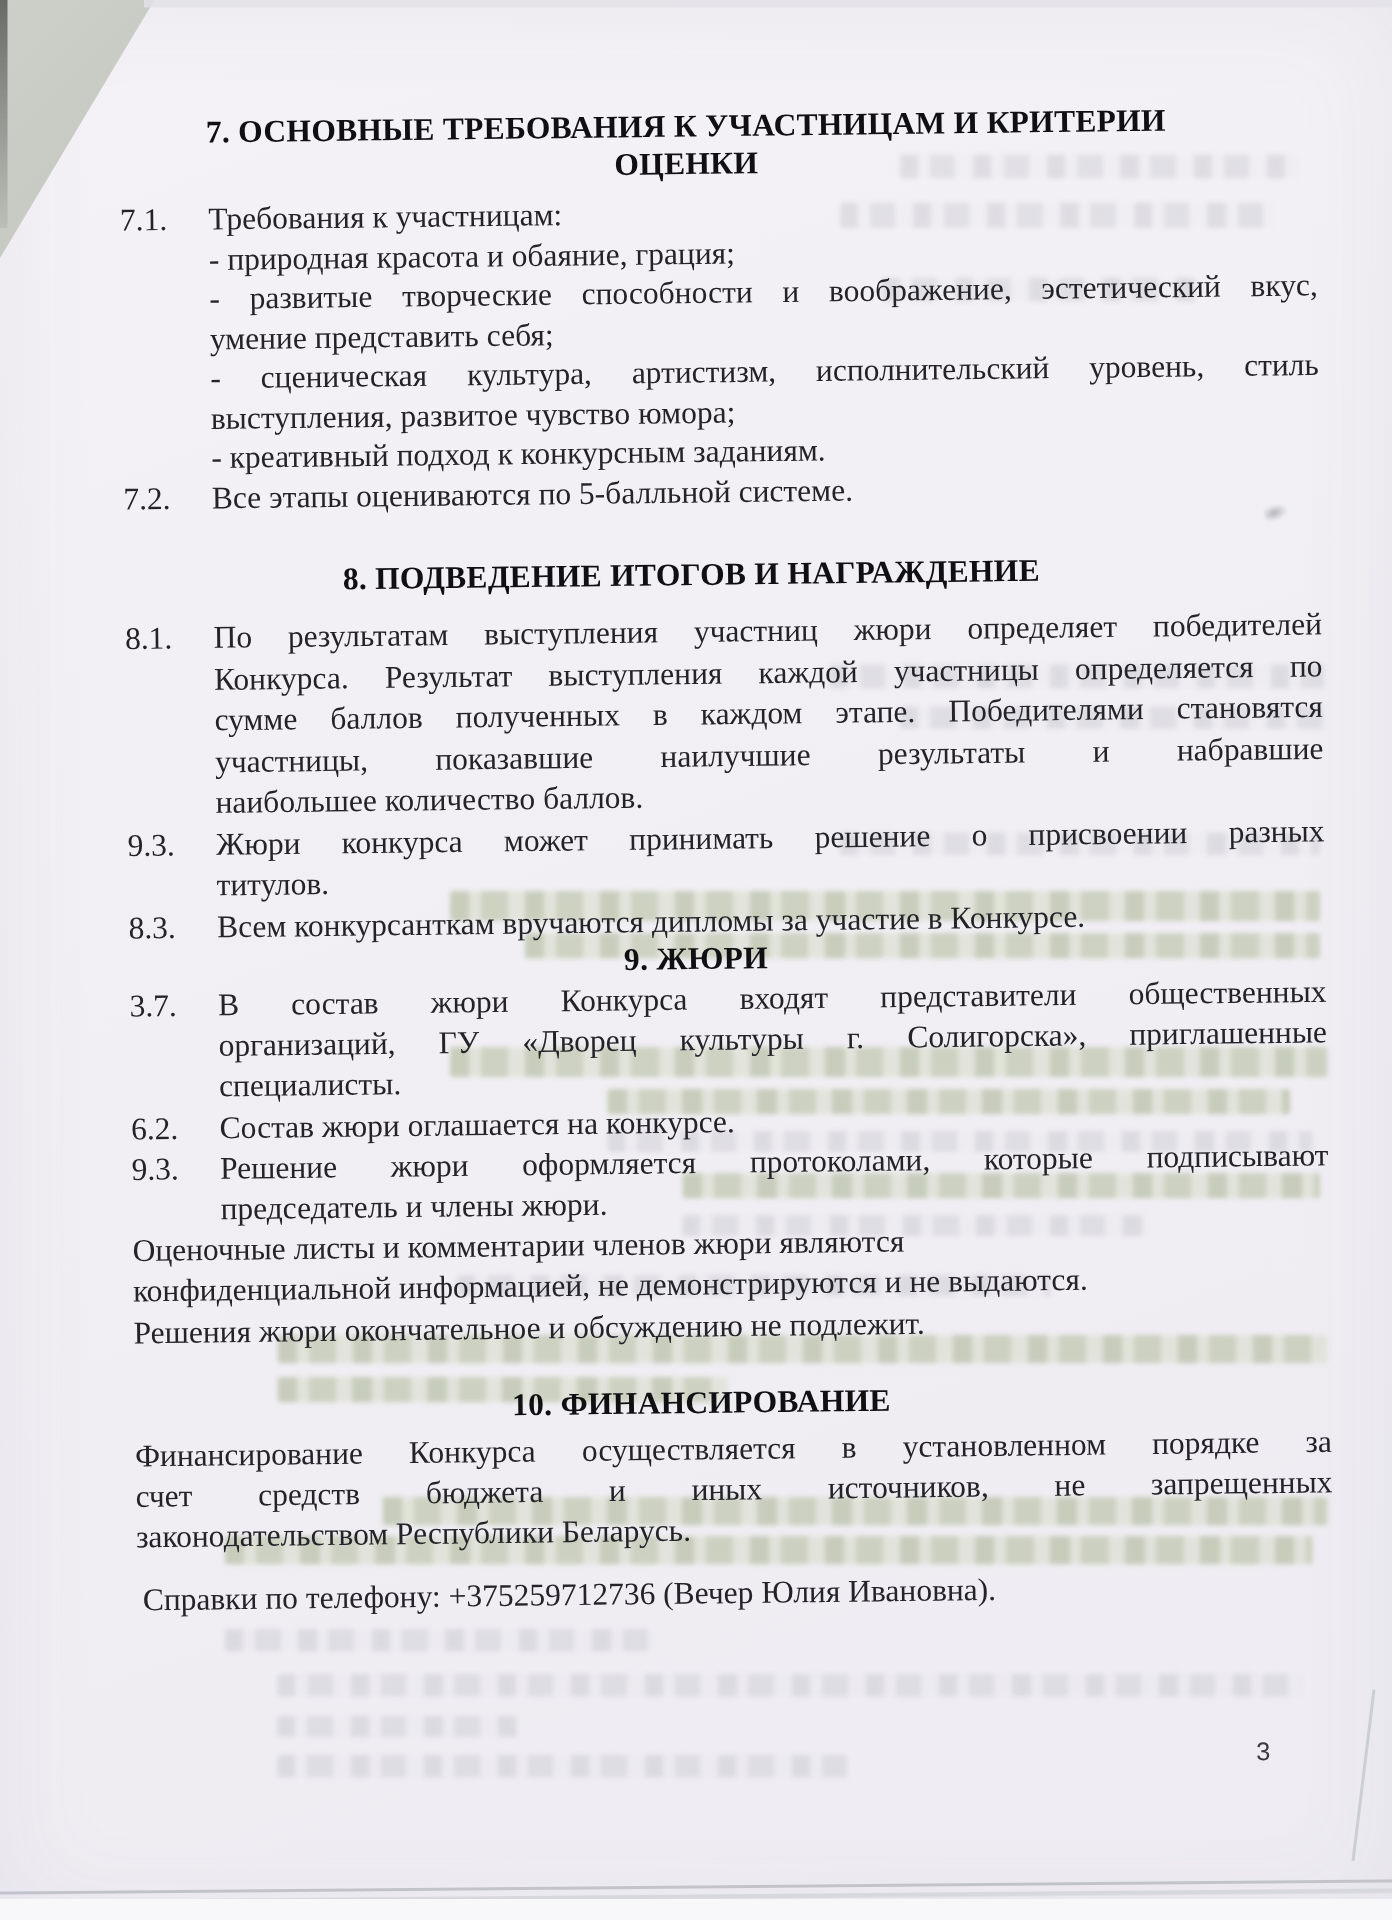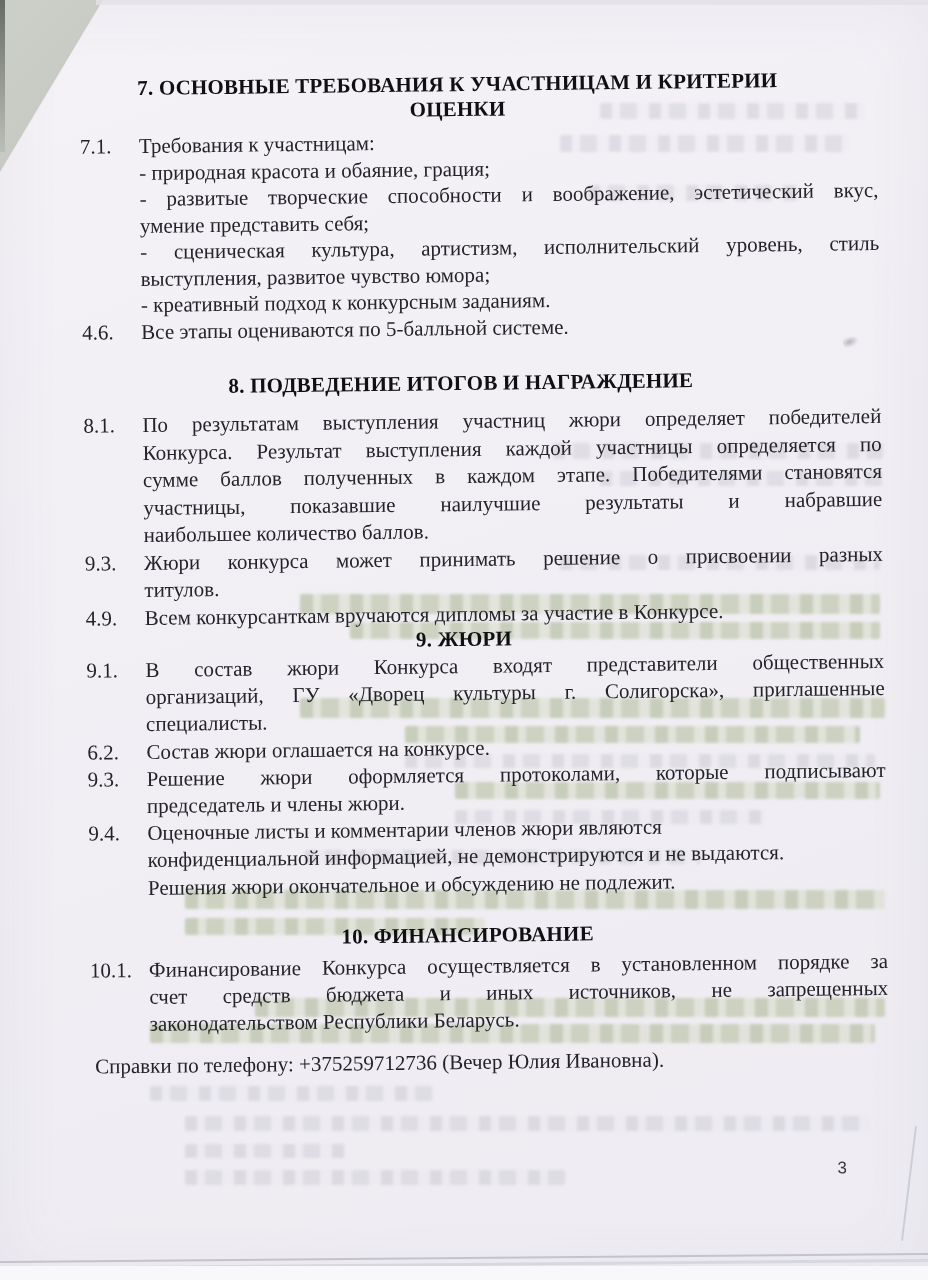--- a/index.html
+++ b/index.html
@@ -128,21 +128,21 @@
         <div class="ln">Требования к участницам:</div>
         <div class="ln">- природная красота и обаяние, грация;</div>
         <div class="ln j">- развитые творческие способности и воображение, эстетический вкус,</div>
         <div class="ln">умение представить себя;</div>
         <div class="ln j">- сценическая культура, артистизм, исполнительский уровень, стиль</div>
         <div class="ln">выступления, развитое чувство юмора;</div>
         <div class="ln">- креативный подход к конкурсным заданиям.</div>
       </div>
     </div>
     <div class="item">
-      <div class="num">4.6.</div>
+      <div class="num">7.2.</div>
       <div class="itxt">
         <div class="ln">Все этапы оцениваются по 5-балльной системе.</div>
       </div>
     </div>
   </div>
 
   <div class="section s8" style="top:370px">
     <div class="heading">
       <div>8.  ПОДВЕДЕНИЕ ИТОГОВ И НАГРАЖДЕНИЕ</div>
     </div>
@@ -157,68 +157,66 @@
       </div>
     </div>
     <div class="item">
       <div class="num">9.3.</div>
       <div class="itxt">
         <div class="ln j">Жюри конкурса может принимать решение о присвоении разных</div>
         <div class="ln">титулов.</div>
       </div>
     </div>
     <div class="item">
-      <div class="num">4.9.</div>
+      <div class="num">8.3.</div>
       <div class="itxt">
         <div class="ln">Всем конкурсанткам вручаются дипломы за участие в Конкурсе.</div>
       </div>
     </div>
   </div>
 
   <div class="section s9" style="top:626px">
     <div class="heading">
       <div>9.  ЖЮРИ</div>
     </div>
     <div class="item item-first">
-      <div class="num">9.1.</div>
+      <div class="num">3.7.</div>
       <div class="itxt">
         <div class="ln j">В состав жюри Конкурса входят представители общественных</div>
         <div class="ln j">организаций, ГУ «Дворец культуры г. Солигорска», приглашенные</div>
         <div class="ln">специалисты.</div>
       </div>
     </div>
     <div class="item">
       <div class="num">6.2.</div>
       <div class="itxt">
         <div class="ln">Состав жюри оглашается на конкурсе.</div>
       </div>
     </div>
     <div class="item">
       <div class="num">9.3.</div>
       <div class="itxt">
         <div class="ln j">Решение жюри оформляется протоколами, которые подписывают</div>
         <div class="ln">председатель и члены жюри.</div>
       </div>
     </div>
     <div class="item">
-      <div class="num">9.4.</div>
       <div class="itxt">
         <div class="ln">Оценочные листы и комментарии членов жюри являются</div>
         <div class="ln">конфиденциальной информацией, не демонстрируются и не выдаются.</div>
         <div class="ln">Решения жюри окончательное и обсуждению не подлежит.</div>
       </div>
     </div>
   </div>
 
   <div class="section s10" style="top:922px">
     <div class="heading">
       <div>10. ФИНАНСИРОВАНИЕ</div>
     </div>
     <div class="item item-first">
-      <div class="num">10.1.</div>
       <div class="itxt">
         <div class="ln j">Финансирование Конкурса осуществляется в установленном порядке за</div>
         <div class="ln j">счет средств бюджета и иных источников, не запрещенных</div>
         <div class="ln">законодательством Республики Беларусь.</div>
       </div>
     </div>
   </div>
 
   <div class="phone-line">Справки по телефону: +375259712736 (Вечер Юлия Ивановна).</div>
   <div class="page-num">3</div>

